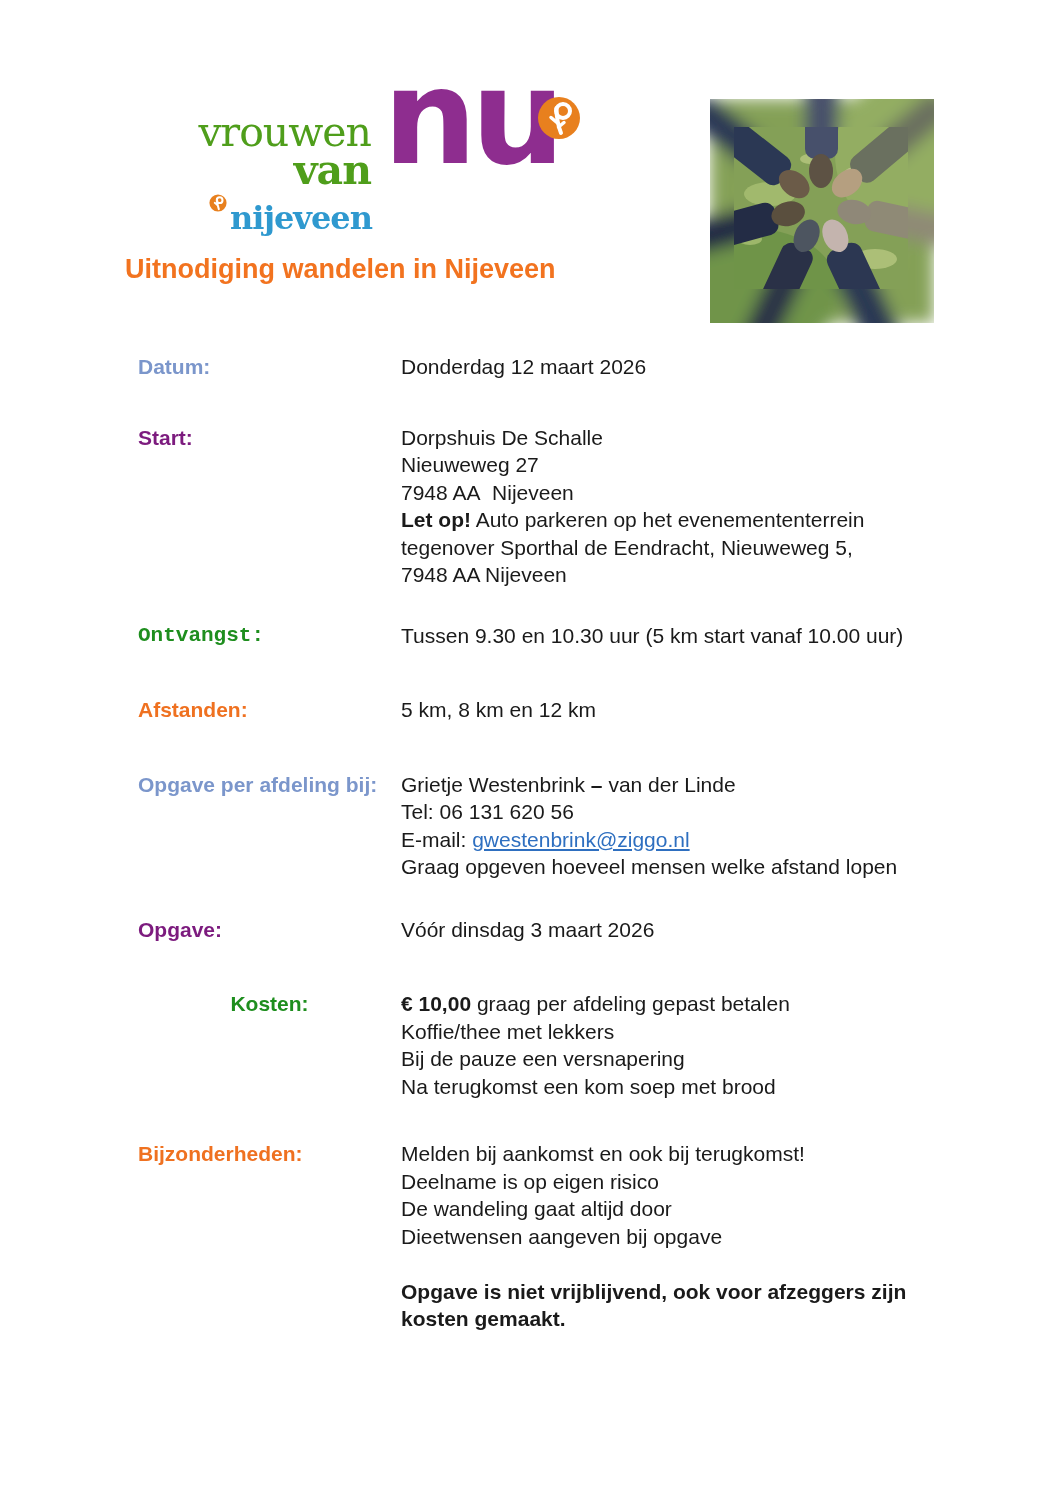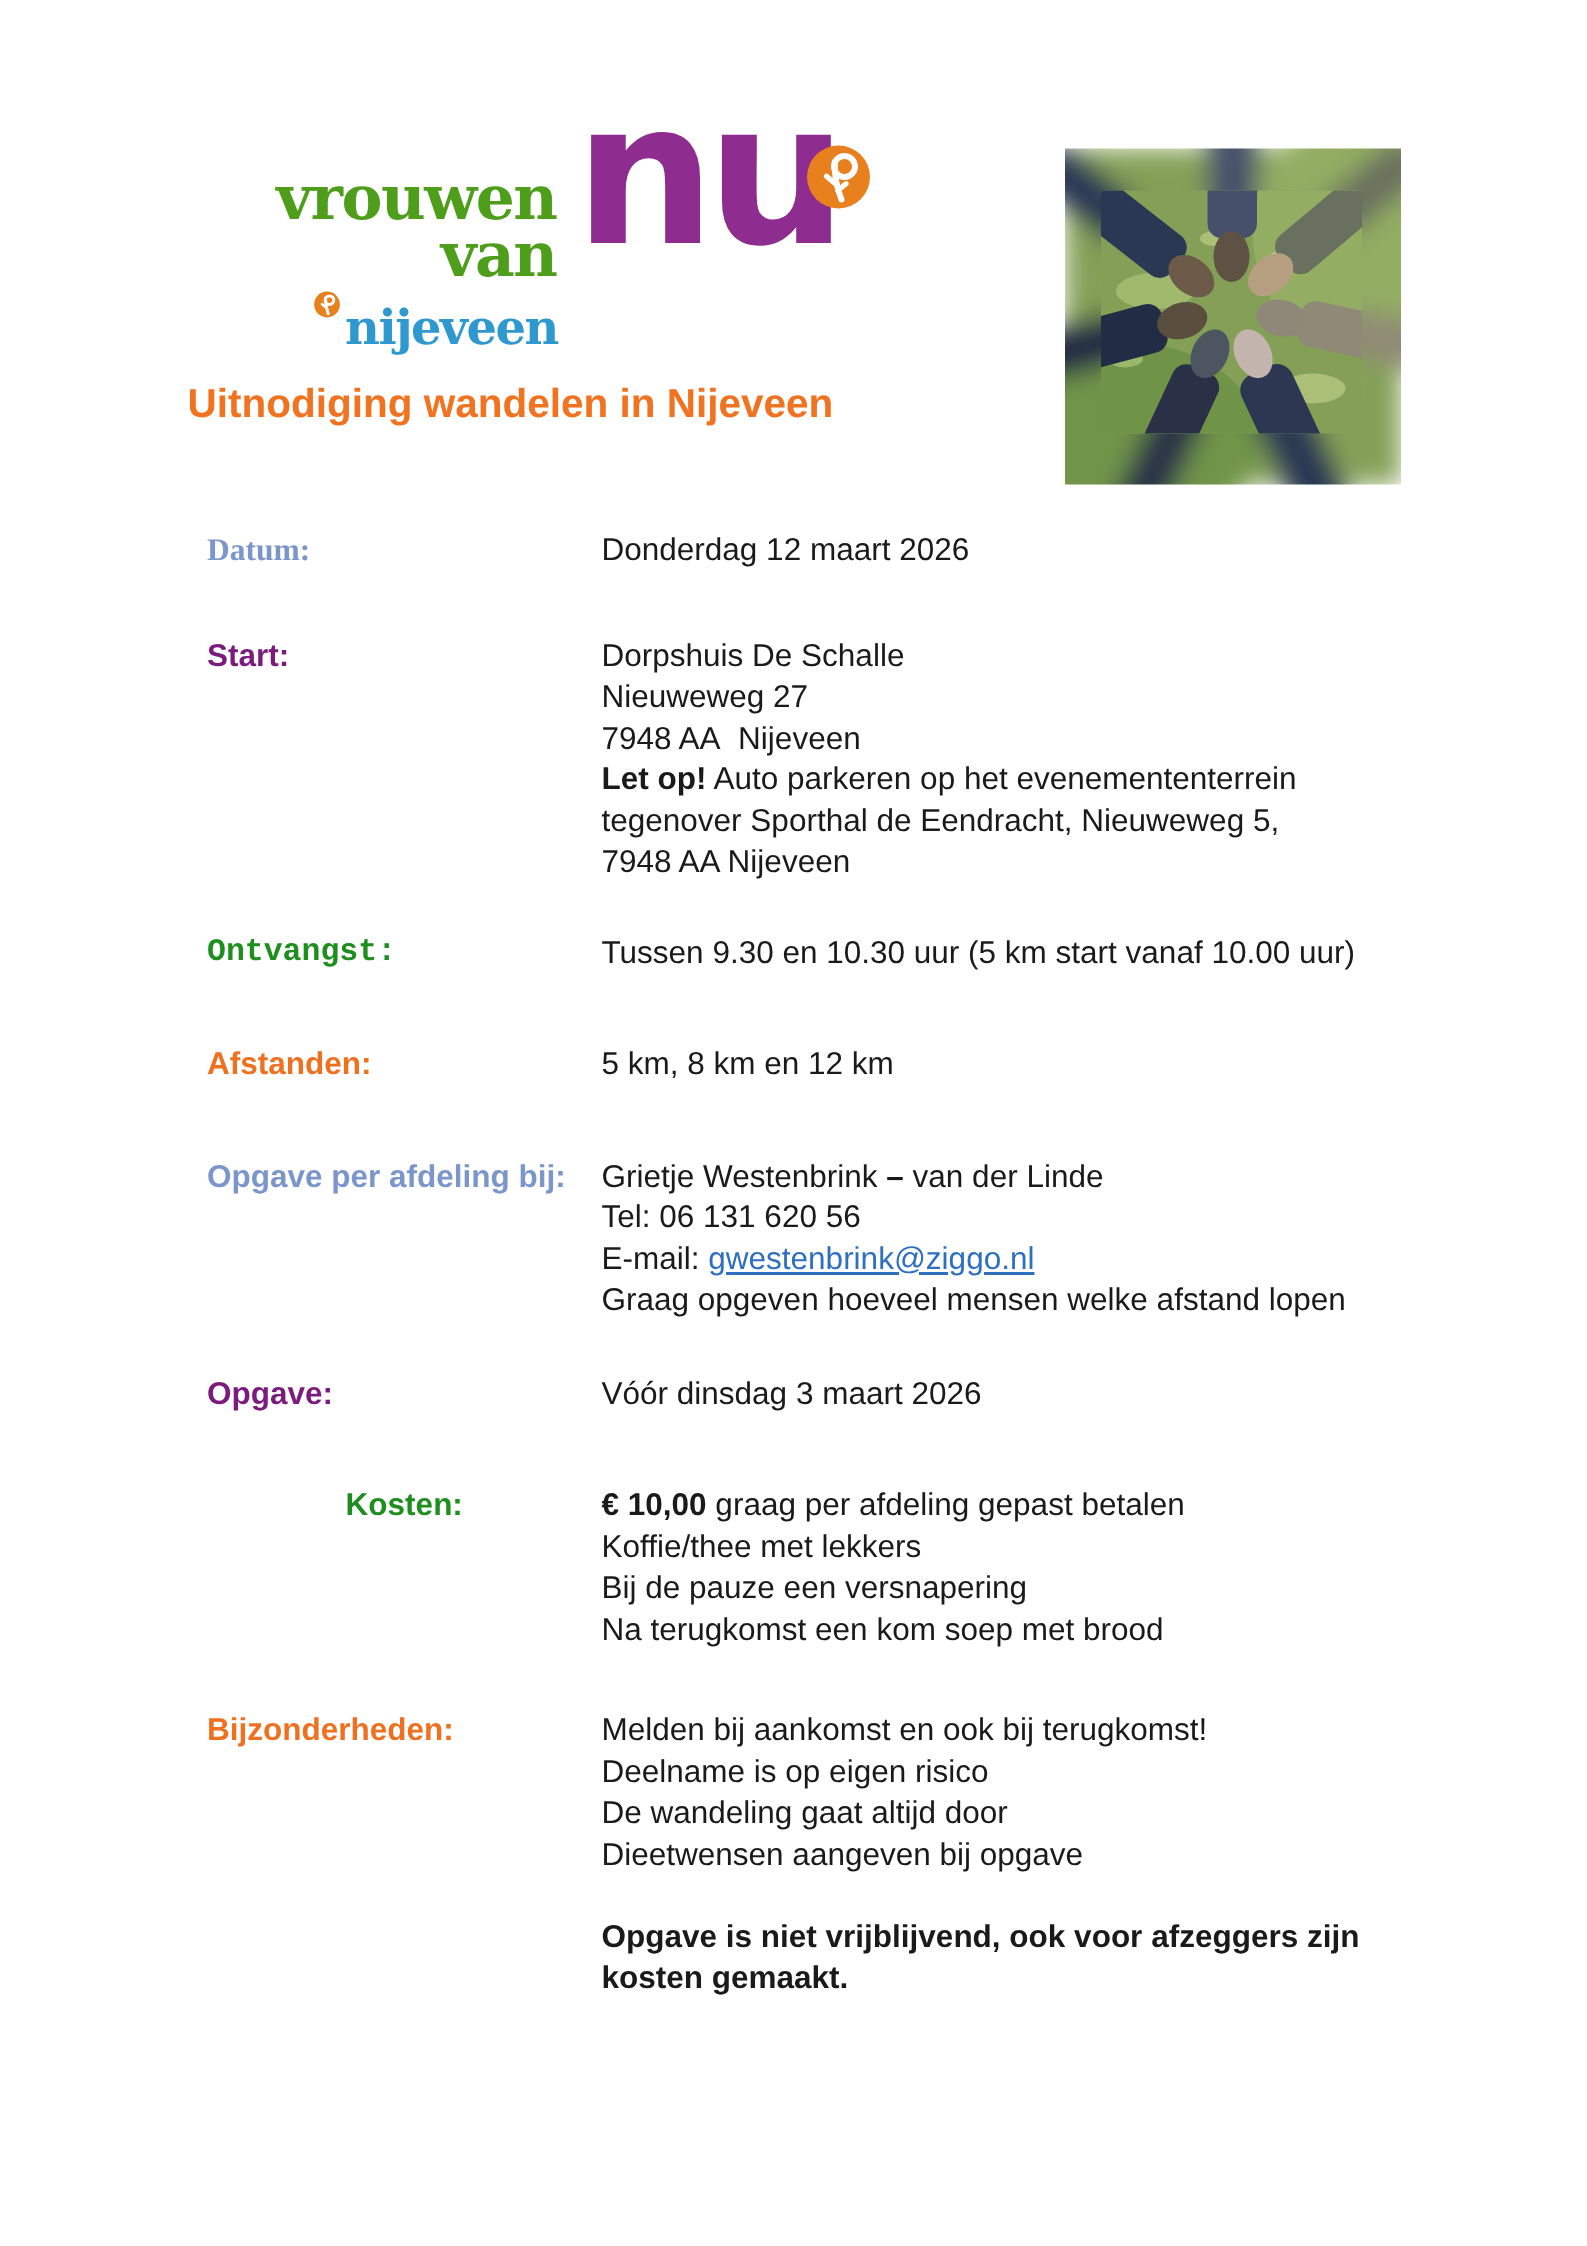--- a/index.html
+++ b/index.html
@@ -8,21 +8,21 @@
     width:1058px;height:1497px;
     margin:0 auto;
     background:#ffffff;
     font-family:"Liberation Sans", sans-serif;
     overflow:hidden;
   }
   
   .logo{position:absolute;left:125px;top:98px;width:470px;height:135px;}
   .logo-vrouwen{
     position:absolute;left:6px;top:14px;width:240px;
-    font-family:"DejaVu Serif", serif;font-weight:bold;
+    font-family:"DejaVu Serif", serif;font-weight:normal;
     font-size:41px;letter-spacing:-1px;line-height:1;text-align:right;
   }
   .logo-van{
     position:absolute;left:6px;top:52px;width:240px;
     font-family:"DejaVu Serif", serif;font-weight:bold;
     font-size:41px;letter-spacing:-1px;line-height:1;text-align:right;
   }
   .logo-nu{
     position:absolute;left:258px;top:-47px;
     font-family:"DejaVu Sans", sans-serif;font-weight:bold;
@@ -141,21 +141,21 @@
       </defs>
       <use href="#scene" filter="url(#blurf)"></use>
       <use href="#scene" clip-path="url(#innerClip)"></use>
     </svg>
   </div>
 
   <div class="title" style="color: rgb(242, 115, 31);">Uitnodiging wandelen in Nijeveen</div>
 
   <div class="content">
       <div class="row">
-        <div class="row-label" style="color: rgb(123, 150, 203); font-family: Liberation Serif, serif;">Datum:</div>
+        <div class="row-label" style="color: rgb(123, 150, 203);">Datum:</div>
         <div class="row-value">
           <div class="vline"><span>Donderdag 12 maart 2026</span></div>
         </div>
       </div>
       <div class="row">
         <div class="row-label" style="color: rgb(124, 27, 126);">Start:</div>
         <div class="row-value">
           <div class="vline"><span>Dorpshuis De Schalle</span></div>
           <div class="vline"><span>Nieuweweg 27</span></div>
           <div class="vline"><span>7948 AA&nbsp; Nijeveen</span></div>

